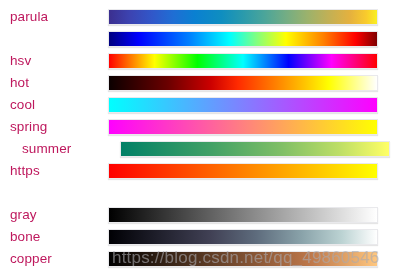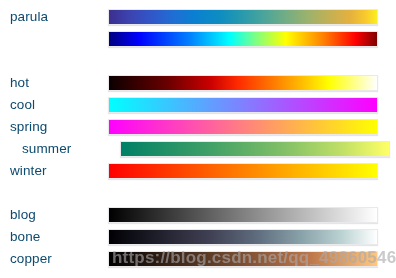--- a/index.html
+++ b/index.html
@@ -39,21 +39,21 @@
     display: flex;
     align-items: center;
   }
 
   .cmap-label {
     position: absolute;
     left: 10px;
     width: 92px;
     font-size: 13.5px;
     line-height: 16px;
-    color: #0c4a6e;
+    color: #be185d;
     white-space: nowrap;
     letter-spacing: 0.1px;
   }
 
   .cmap-bar {
     position: absolute;
     left: 108px;
     width: 270px;
     height: 16px;
     border: 1px solid #e9e9ec;
@@ -70,38 +70,43 @@
     position: absolute;
     left: 112px;
     top: 248px;
     font-size: 17px;
     line-height: 20px;
     color: rgba(170,170,175,0.62);
     white-space: nowrap;
     letter-spacing: 0.2px;
     pointer-events: none;
     font-family: "Liberation Sans", sans-serif;
-    font-weight: bold;
   }
 </style>
 </head>
 <body>
 
 <div id="colormap-figure">
 
   <div class="cmap-rows" id="cmap-rows">
       <div class="cmap-row" style="top: 6px;">
         <div class="cmap-label">parula</div>
         <div class="cmap-bar">
           <div class="cmap-bar-inner" style="background: linear-gradient(to right, rgb(59, 47, 143) 0%, rgb(60, 68, 178) 8%, rgb(49, 87, 201) 16%, rgb(31, 110, 212) 24%, rgb(10, 128, 209) 32%, rgb(15, 142, 192) 42%, rgb(42, 154, 172) 50%, rgb(75, 165, 154) 58%, rgb(115, 173, 132) 66%, rgb(155, 178, 108) 74%, rgb(194, 176, 85) 82%, rgb(229, 177, 62) 90%, rgb(249, 203, 44) 96%, rgb(249, 240, 33) 100%);"></div>
         </div>
       </div>
       <div class="cmap-row" style="top: 28px;">
         <div class="cmap-bar">
           <div class="cmap-bar-inner" style="background: linear-gradient(to right, rgb(0, 0, 127) 0%, rgb(0, 0, 255) 11%, rgb(0, 128, 255) 30%, rgb(0, 255, 255) 45%, rgb(128, 255, 128) 55%, rgb(255, 255, 0) 66%, rgb(255, 128, 0) 80%, rgb(255, 0, 0) 92%, rgb(127, 0, 0) 100%);"></div>
+        </div>
+      </div>
+      <div class="cmap-row" style="top: 50px;">
+        <div class="cmap-label">hsv</div>
+        <div class="cmap-bar">
+          <div class="cmap-bar-inner" style="background: linear-gradient(to right, rgb(255, 0, 0) 0%, rgb(255, 255, 0) 17%, rgb(0, 255, 0) 33%, rgb(0, 255, 255) 50%, rgb(0, 0, 255) 67%, rgb(255, 0, 255) 83%, rgb(255, 0, 0) 100%);"></div>
         </div>
       </div>
       <div class="cmap-row" style="top: 72px;">
         <div class="cmap-label">hot</div>
         <div class="cmap-bar">
           <div class="cmap-bar-inner" style="background: linear-gradient(to right, rgb(11, 0, 0) 0%, rgb(107, 0, 0) 22%, rgb(204, 0, 0) 38%, rgb(255, 42, 0) 48%, rgb(255, 127, 0) 62%, rgb(255, 196, 0) 73%, rgb(255, 255, 0) 82%, rgb(255, 255, 128) 91%, rgb(255, 255, 255) 100%);"></div>
         </div>
       </div>
       <div class="cmap-row" style="top: 94px;">
         <div class="cmap-label">cool</div>
@@ -115,27 +120,27 @@
           <div class="cmap-bar-inner" style="background: linear-gradient(to right, rgb(255, 0, 255) 0%, rgb(255, 64, 191) 25%, rgb(255, 128, 128) 50%, rgb(255, 191, 64) 75%, rgb(255, 255, 0) 100%);"></div>
         </div>
       </div>
       <div class="cmap-row" style="top: 138px; margin-left: 12px;">
         <div class="cmap-label">summer</div>
         <div class="cmap-bar">
           <div class="cmap-bar-inner" style="background: linear-gradient(to right, rgb(0, 128, 102) 0%, rgb(64, 160, 102) 33%, rgb(128, 191, 102) 60%, rgb(191, 223, 102) 82%, rgb(255, 255, 102) 100%);"></div>
         </div>
       </div>
       <div class="cmap-row" style="top: 160px;">
-        <div class="cmap-label">winter</div>
+        <div class="cmap-label">https</div>
         <div class="cmap-bar">
           <div class="cmap-bar-inner" style="background: linear-gradient(to right, rgb(255, 0, 0) 0%, rgb(255, 64, 0) 25%, rgb(255, 128, 0) 50%, rgb(255, 191, 0) 75%, rgb(255, 255, 0) 100%);"></div>
         </div>
       </div>
       <div class="cmap-row" style="top: 204px;">
-        <div class="cmap-label">blog</div>
+        <div class="cmap-label">gray</div>
         <div class="cmap-bar">
           <div class="cmap-bar-inner" style="background: linear-gradient(to right, rgb(0, 0, 0) 0%, rgb(64, 64, 64) 25%, rgb(128, 128, 128) 50%, rgb(191, 191, 191) 75%, rgb(255, 255, 255) 100%);"></div>
         </div>
       </div>
       <div class="cmap-row" style="top: 226px;">
         <div class="cmap-label">bone</div>
         <div class="cmap-bar">
           <div class="cmap-bar-inner" style="background: linear-gradient(to right, rgb(0, 0, 4) 0%, rgb(34, 34, 47) 20%, rgb(65, 65, 85) 38%, rgb(94, 108, 125) 55%, rgb(138, 163, 170) 72%, rgb(188, 211, 211) 87%, rgb(255, 255, 255) 100%);"></div>
         </div>
       </div>

